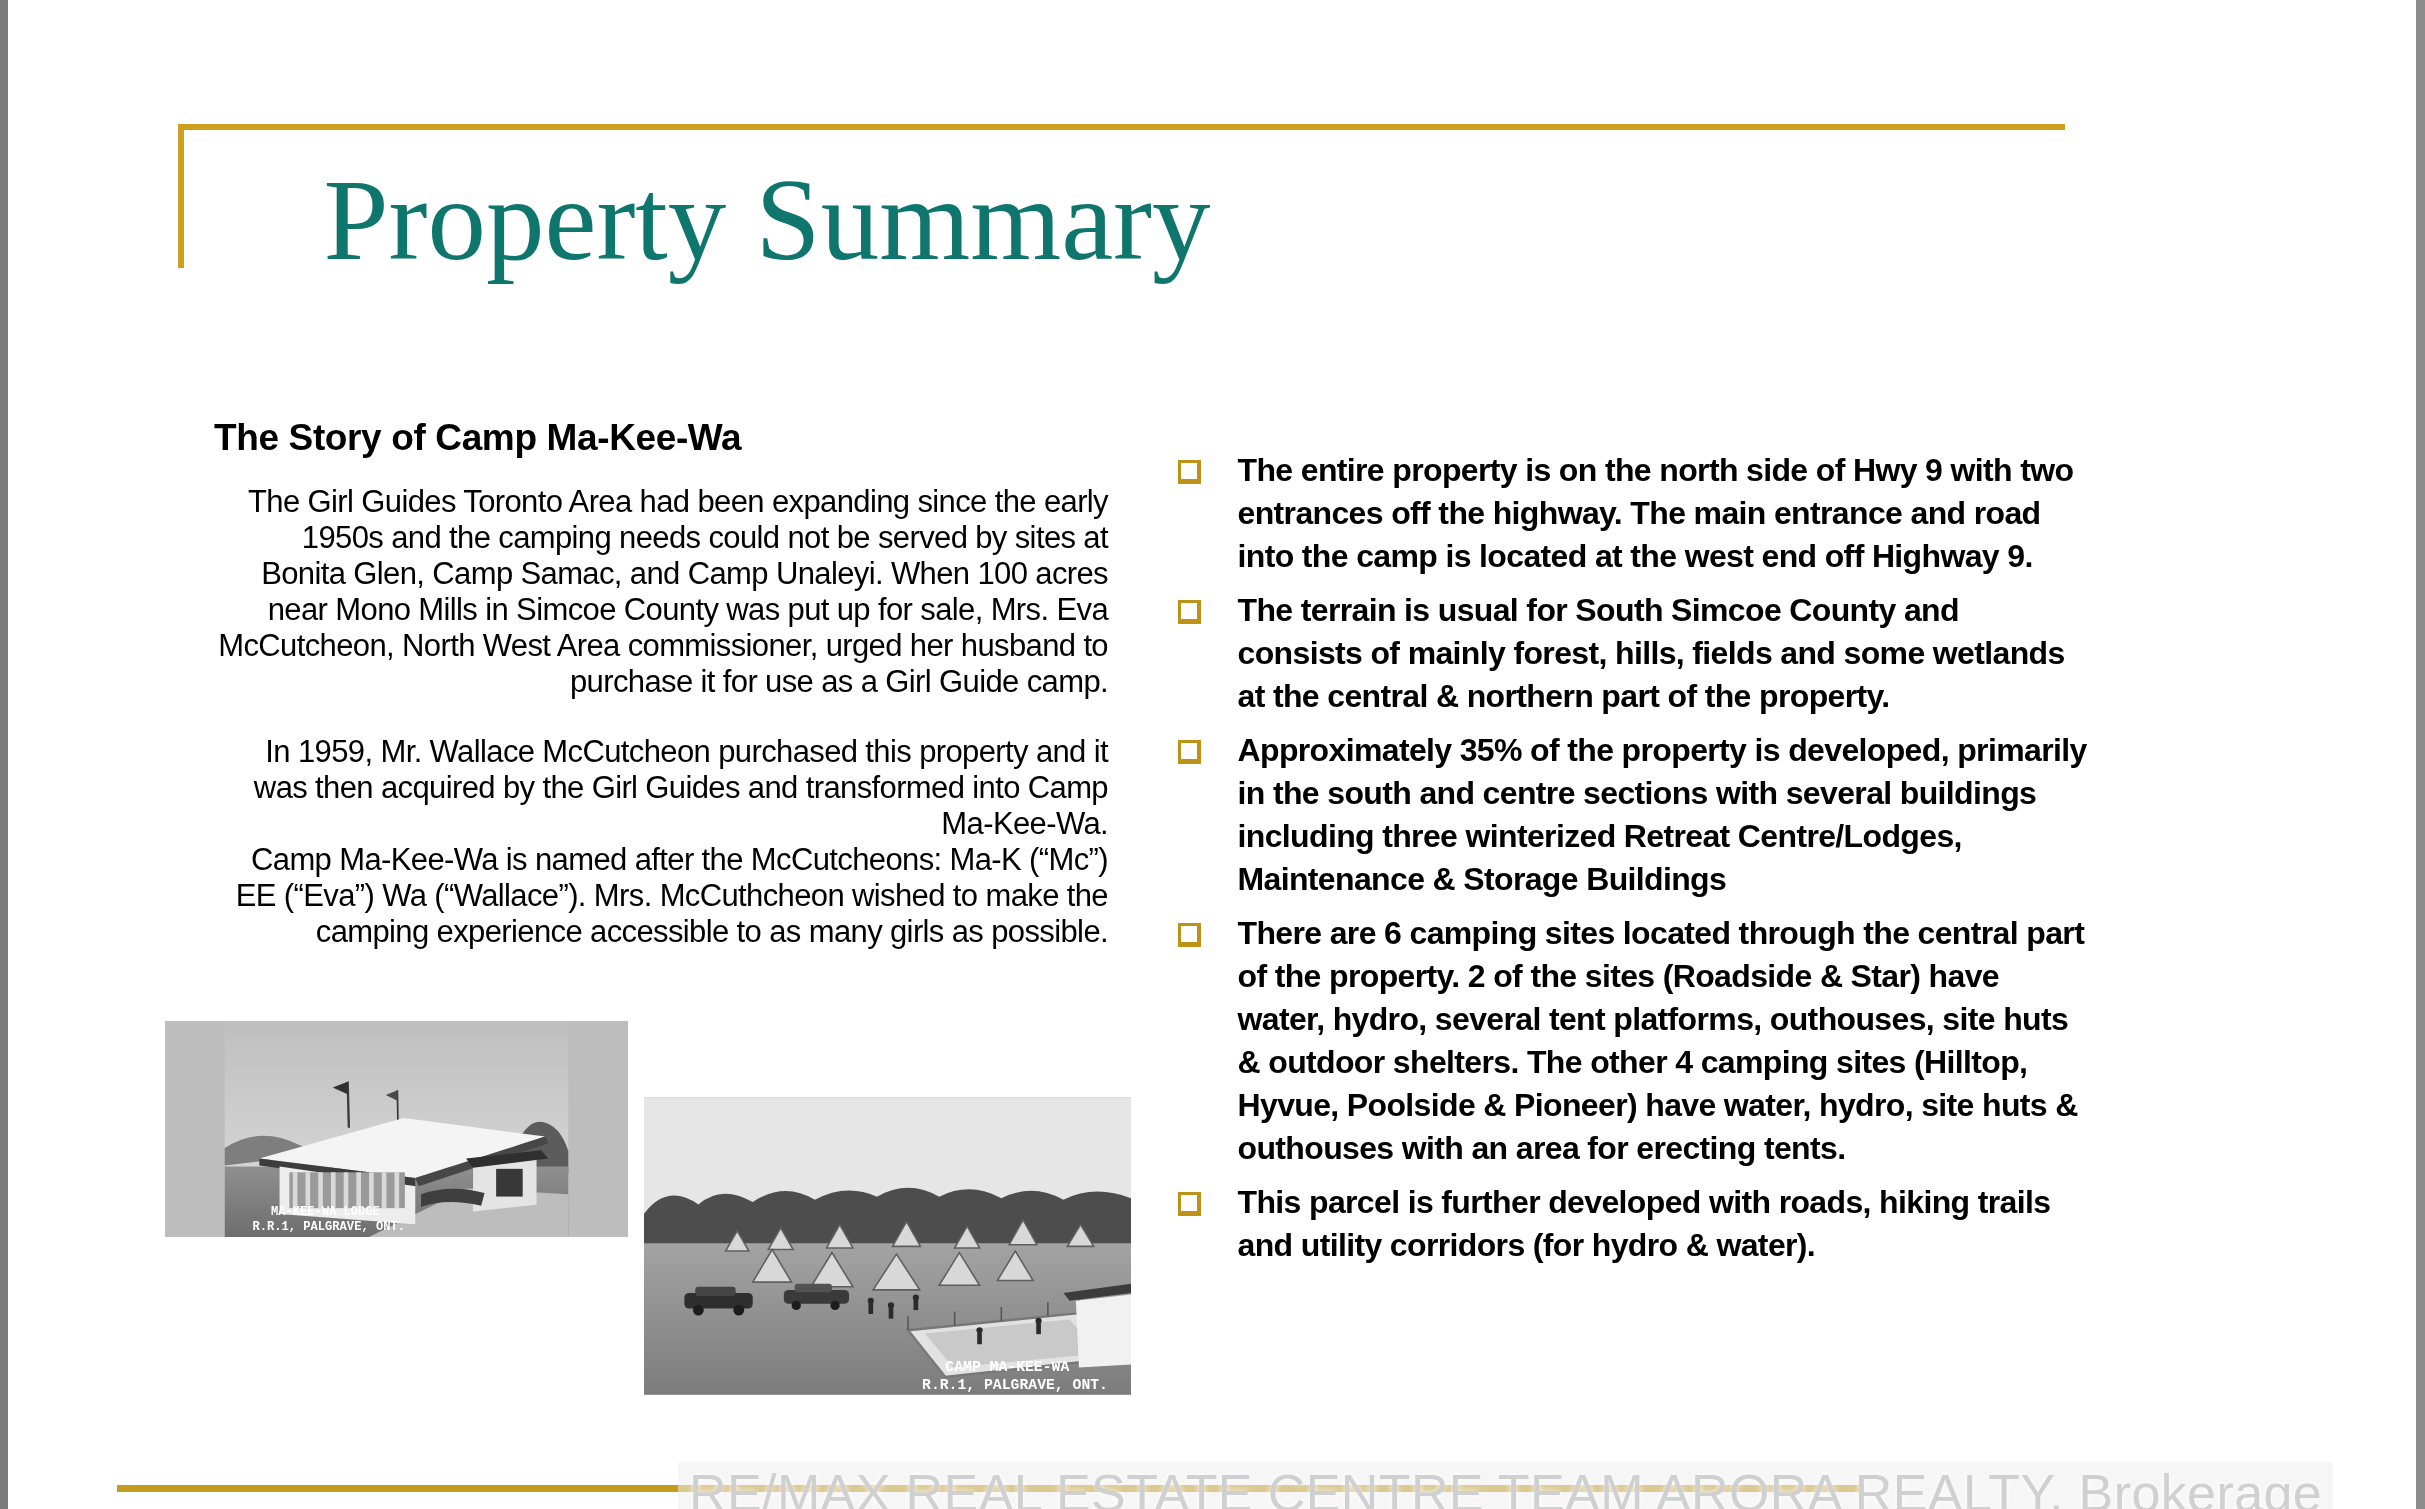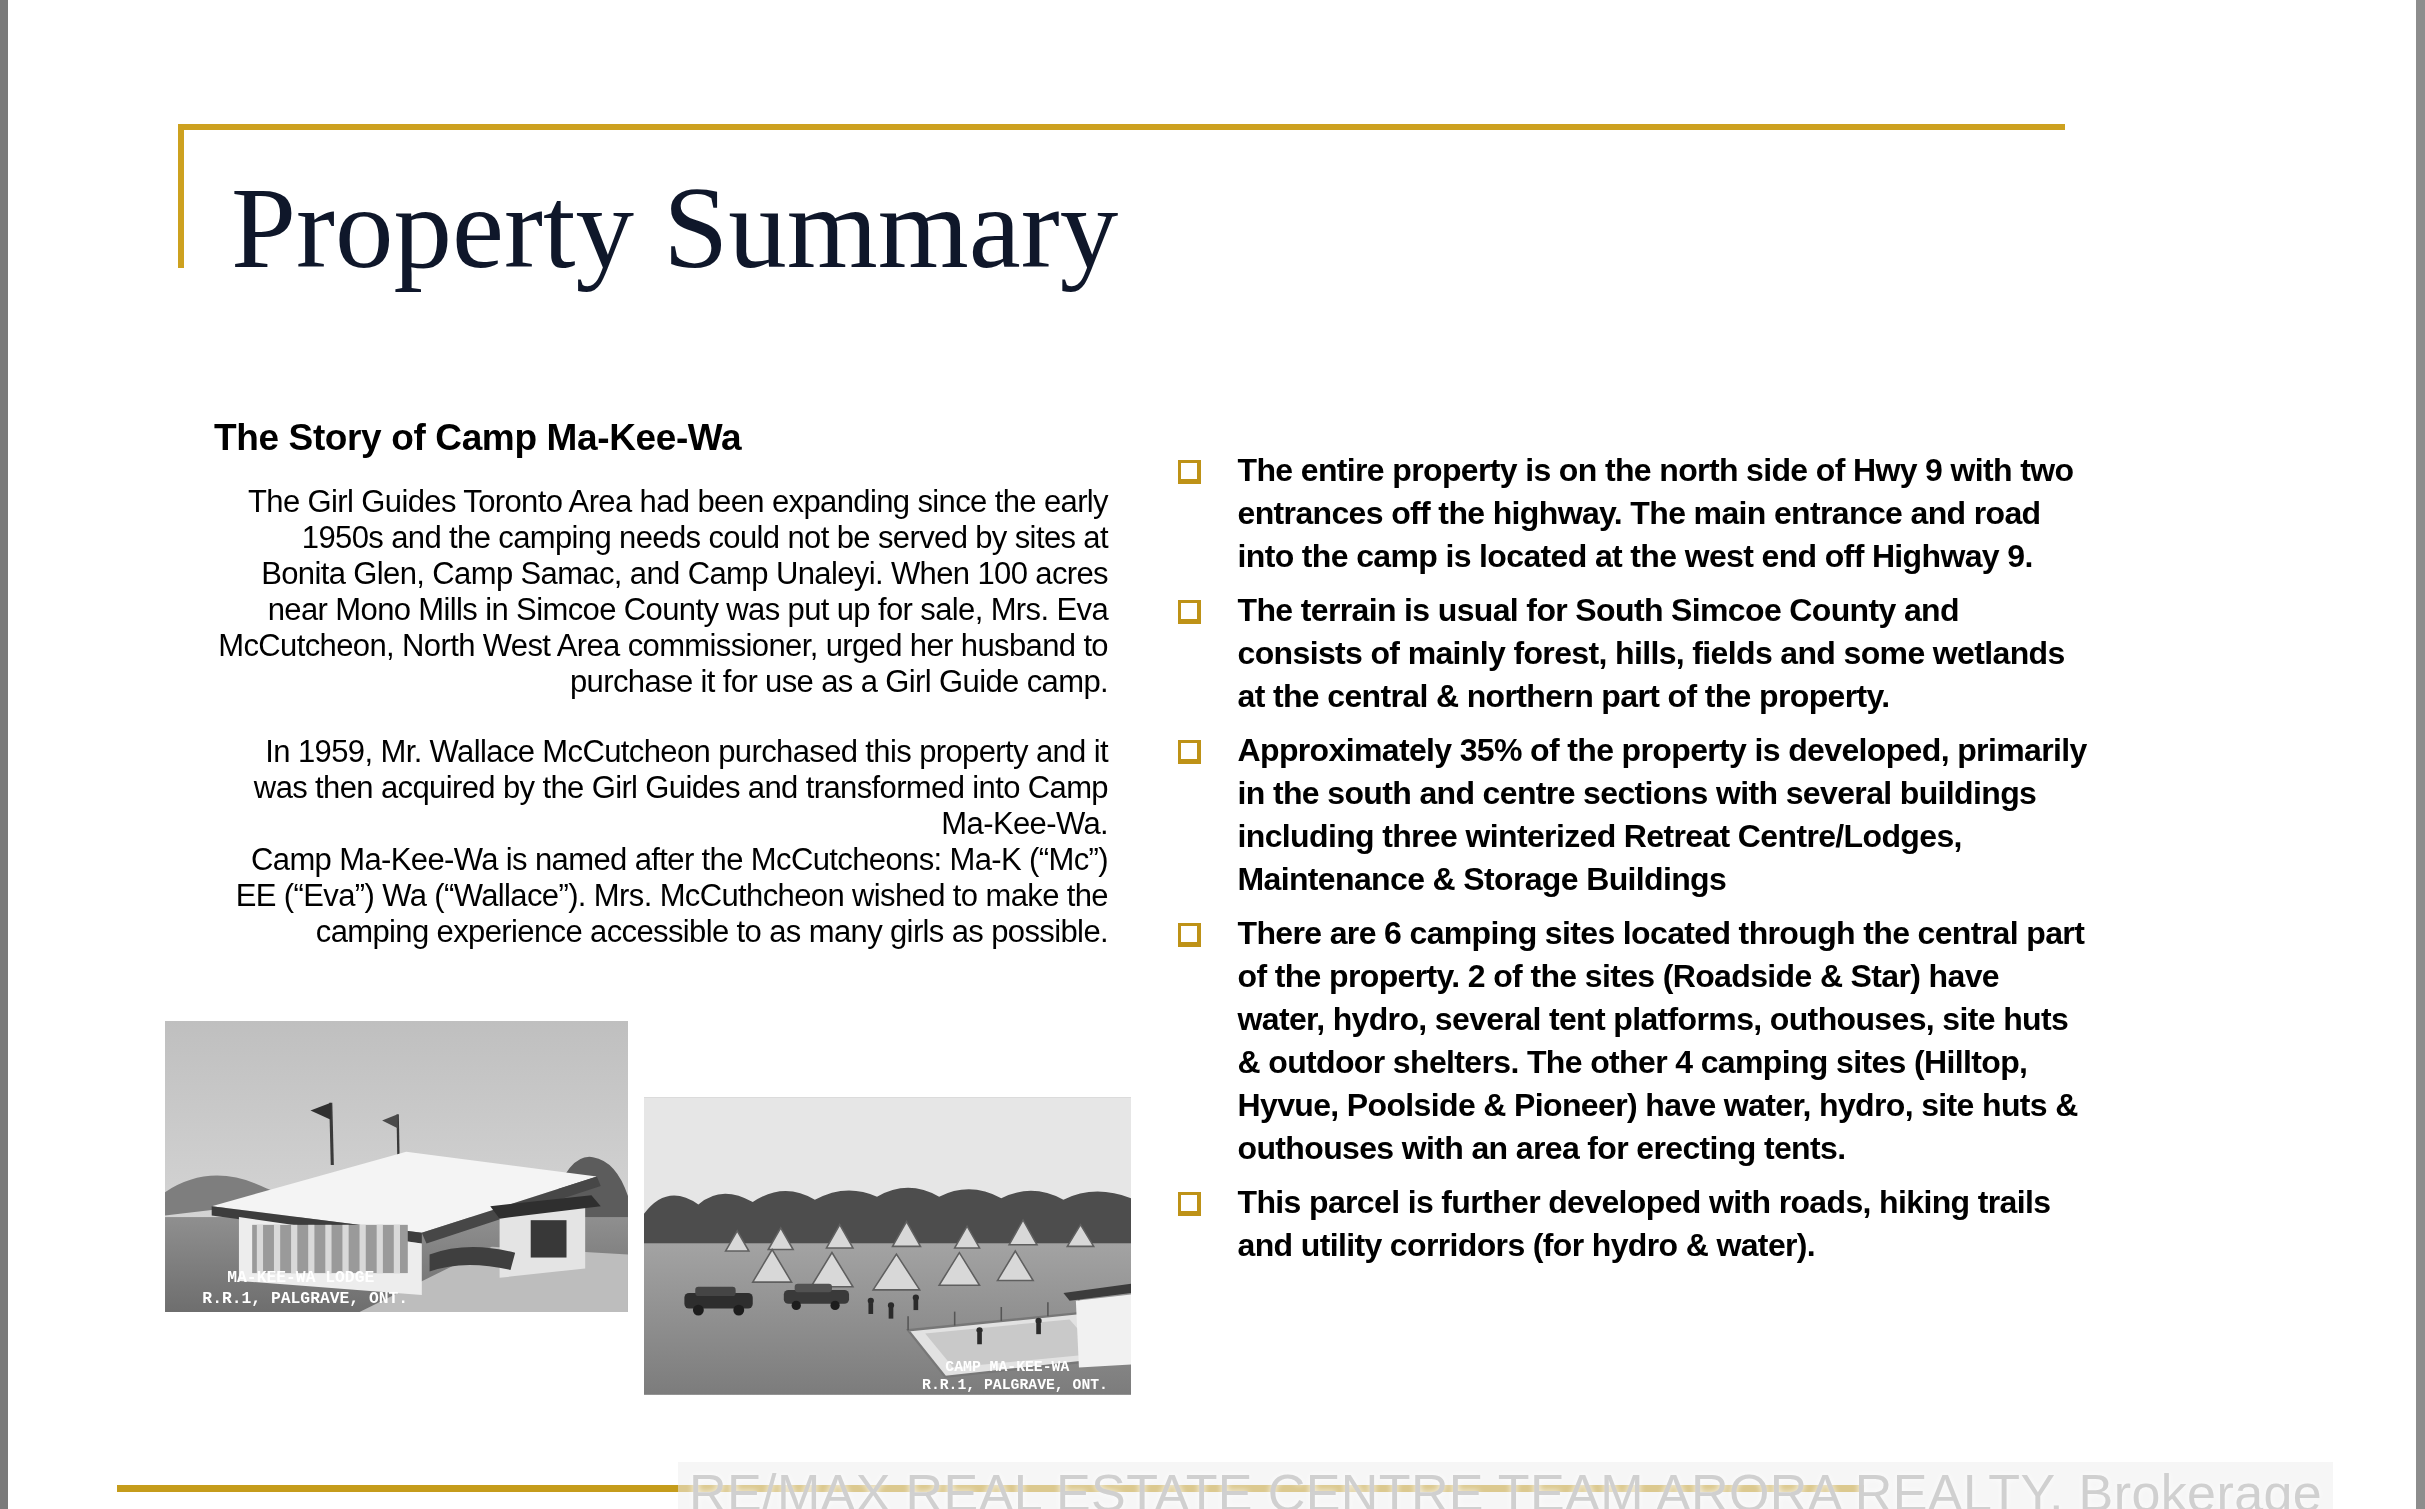--- a/index.html
+++ b/index.html
@@ -19,21 +19,21 @@
   
   .gold-top    { position:absolute; left:180px; top:124px; width:1885px; height:6.2px;  background:#cda11f; }
   .gold-left   { position:absolute; left:178px; top:124px; width:6.2px;   height:144px; background:#cda11f; }
   .gold-bottom { position:absolute; left:117px; top:1485px; width:1747px; height:7px; background:#c59c1b; }
 
   
   .slide-title {
     position:absolute; left:219px; top:149px; width:1088px;
     font-family:"Liberation Serif","DejaVu Serif",serif;
     font-size:117px; line-height:1.15; font-weight:400;
-    color:#0f172a; margin:12px; white-space:nowrap;
+    color:#0f766e; margin:4px; white-space:nowrap;text-align:center;
   }
 
   
   .left-col { position:absolute; left:214px; top:417px; width:894px; }
   .left-col h2 {
     font-size:37px; font-weight:700; margin:0 0 25px 0; letter-spacing:-0.01em;
   }
   .left-col p {
     font-size:31px; line-height:36px; margin:0; letter-spacing:-0.02em;text-align:right;
   }
@@ -48,21 +48,21 @@
   .bullet-square {
     flex:none; width:15.5px; height:15.5px; margin:11px 37px 0 0;
     border:3.1px solid #be9217;
     border-bottom-width:5.4px; border-right-width:4.7px;
     background:#fff; display:inline-block;
   }
   .bullet-text { font-size:32px; line-height:43px; letter-spacing:-0.02em; }
 
   
   .photo { position:absolute; background:#bdbdbd; overflow:hidden; }
-  .photo-lodge { left:165px; top:1021px; width:463px; height:291px; }
+  .photo-lodge { left:165px; top:1021px; width:463px; height:216px; }
   .photo-camp  { left:644px; top:1097px; width:487px; height:298px; }
   .photo svg { display:block; width:100%; height:100%; }
   .photo-caption {
     font-family:"Liberation Mono","DejaVu Sans Mono",monospace;
     font-weight:700; fill:#ffffff;
   }
 
   
   .watermark {
     position:absolute; left:678px; top:1437px;

